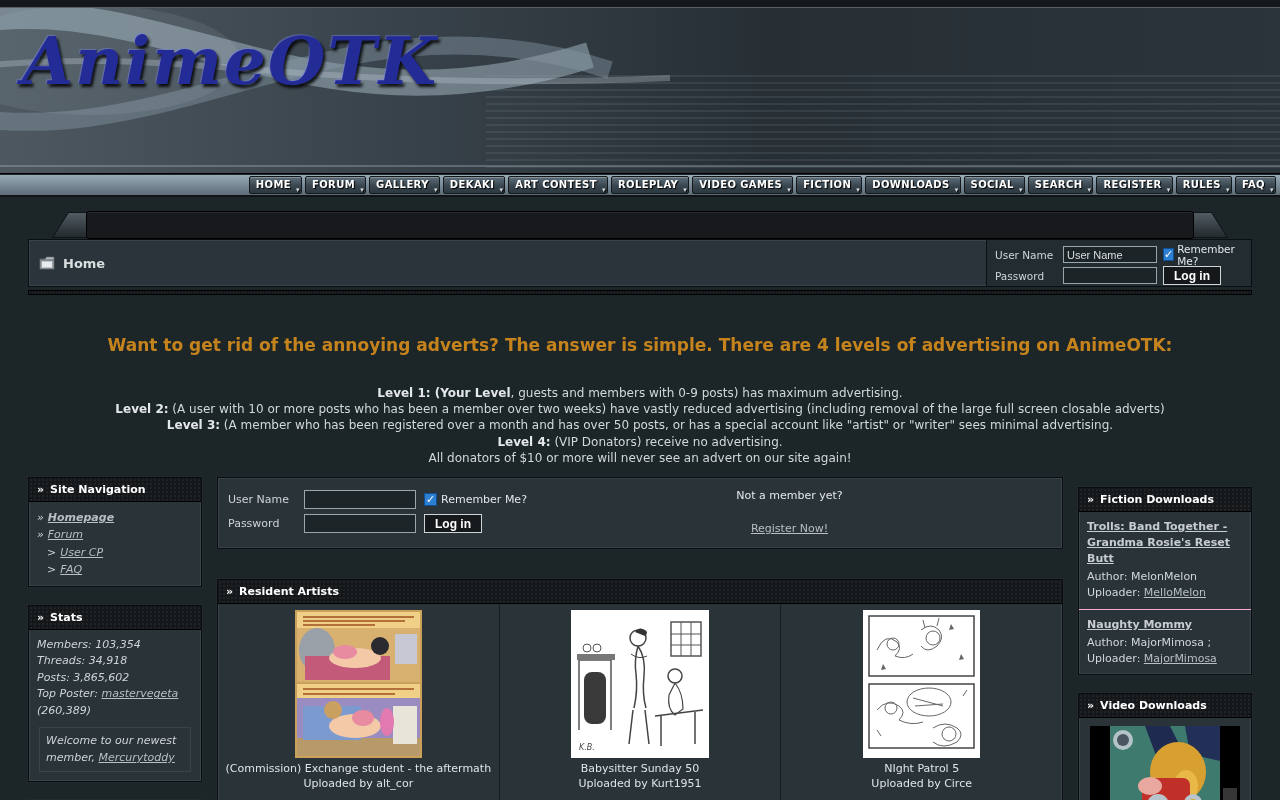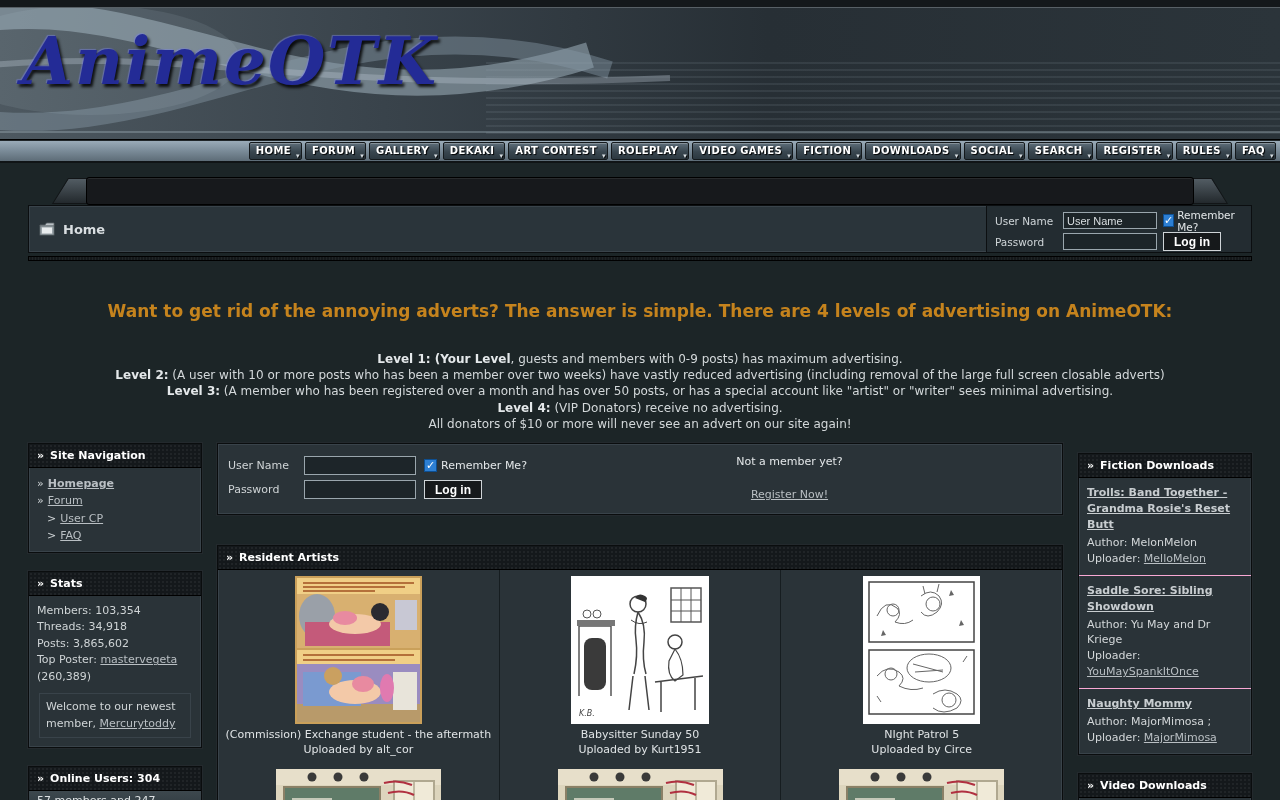--- a/index.html
+++ b/index.html
@@ -1,20 +1,20 @@
 <!DOCTYPE html>
 <html><head>
 <meta charset="utf-8">
 <style>
   * { margin:0; padding:0; box-sizing:border-box; }
   html,body { width:1280px; height:800px; overflow:hidden; background:#1c2527; }
   body { font-family:"DejaVu Sans","Liberation Sans",sans-serif; }
 
   
-  .banner { position:relative; height:140px; background:linear-gradient(to right,#4d5860 0%,#39434b 30%,#272f35 60%,#2b343a 100%); overflow:hidden; border-bottom:1px solid #000; }
+  .banner { position:relative; height:174px; background:linear-gradient(to right,#4d5860 0%,#39434b 30%,#272f35 60%,#2b343a 100%); overflow:hidden; border-bottom:1px solid #000; }
   .banner-topline { position:absolute; top:0; left:0; right:0; height:8px; background:#14181b; border-bottom:1px solid rgba(170,185,195,.45); }
   .banner-swirl { position:absolute; left:-30px; top:0; }
   .banner-streaks { position:absolute; right:0; bottom:0; width:62%; height:58%; background:repeating-linear-gradient(0deg, transparent 0 5px, rgba(150,165,175,.16) 5px 7px); opacity:.8; }
   .banner-baseline { position:absolute; bottom:6px; left:0; right:0; height:2px; background:rgba(170,185,195,.35); }
   .logo-text { position:absolute; left:22px; top:22px; font-family:"DejaVu Serif","Liberation Serif",serif; font-style:italic; font-weight:bold; font-size:66px; letter-spacing:2px; color:#232b96; text-shadow:2px 3px 3px rgba(0,0,0,.85), -1px -1px 1px rgba(120,130,220,.55); }
 
   
   .navstrip { position:relative; height:23px; background:linear-gradient(#9aabb8,#68playing);
   }
   .navstrip { background:linear-gradient(#9aabb8 0%,#7d8e9b 45%,#5d6c77 100%); border-top:1px solid #202629; border-bottom:2px solid #101416; display:flex; justify-content:flex-end; align-items:center; padding-right:4px; gap:3px; }
@@ -50,21 +50,21 @@
 
   
   .columns { display:flex; margin:12px 28px 0; gap:15px; align-items:flex-start; }
   .col-left, .col-right { width:174px; flex:none; }
   .col-center { flex:1; }
 
   .panel { border:1px solid #0a0d0e; background:#2a3338; box-shadow:inset 0 0 0 1px #39434a, 0 0 0 1px #23292d; }
   .panel-header { background-color:#14181b; background-image:radial-gradient(rgba(255,255,255,.05) 1px, transparent 1px); background-size:4px 4px; color:#fff; font-size:11px; font-weight:bold; padding:5px 8px; border-bottom:1px solid #000; }
   .panel-header .arr { margin-right:6px; }
 
-  .panel-body { padding:7px 8px; font-size:11px; color:#cfd4d6; line-height:1.5; }
+  .panel-body { padding:7px 8px; font-size:11px; color:#cfd4d6; line-height:1.5;font-style:italic; }
   .lnk { color:#b9bfc3; text-decoration:underline; cursor:pointer; }
   .nav-link-row { margin-top:1px; }
   .nav-link-row .pre { color:#cfd4d6; margin-right:4px; }
   .indent { padding-left:10px; }
   .bold { font-weight:bold; }
 
   .stats-welcome { border:1px solid #39434a; margin:8px 2px 2px; padding:5px 6px; }
 
   .sub-bar { background:linear-gradient(#3d484e,#262f34); border-bottom:1px solid #000; padding:3px 8px; font-size:11px; color:#dde1e3; }
 
@@ -382,25 +382,20 @@
   <div class="col-right">
     <div class="panel" style="margin-top:10px;">
       <div class="panel-header"><span class="arr">»</span><span>Fiction Downloads</span></div>
       <div>
         <div class="fd-item">
           <span class="fd-title">Trolls: Band Together - Grandma Rosie's Reset Butt</span>
           <div><span>Author: </span><span>MelonMelon</span></div>
           <div><span>Uploader: </span><span class="lnk">MelloMelon</span></div>
         </div>
         <div class="fd-item">
-          <span class="fd-title">Saddle Sore: Sibling Showdown</span>
-          <div><span>Author: </span><span>Yu May and Dr Kriege</span></div>
-          <div><span>Uploader: </span><span class="lnk">YouMaySpankItOnce</span></div>
-        </div>
-        <div class="fd-item">
           <span class="fd-title">Naughty Mommy</span>
           <div><span>Author: </span><span>MajorMimosa ;</span></div>
           <div><span>Uploader: </span><span class="lnk">MajorMimosa</span></div>
         </div>
       </div>
     </div>
 
     <div class="panel mt">
       <div class="panel-header"><span class="arr">»</span><span>Video Downloads</span></div>
       <div class="video-body">

